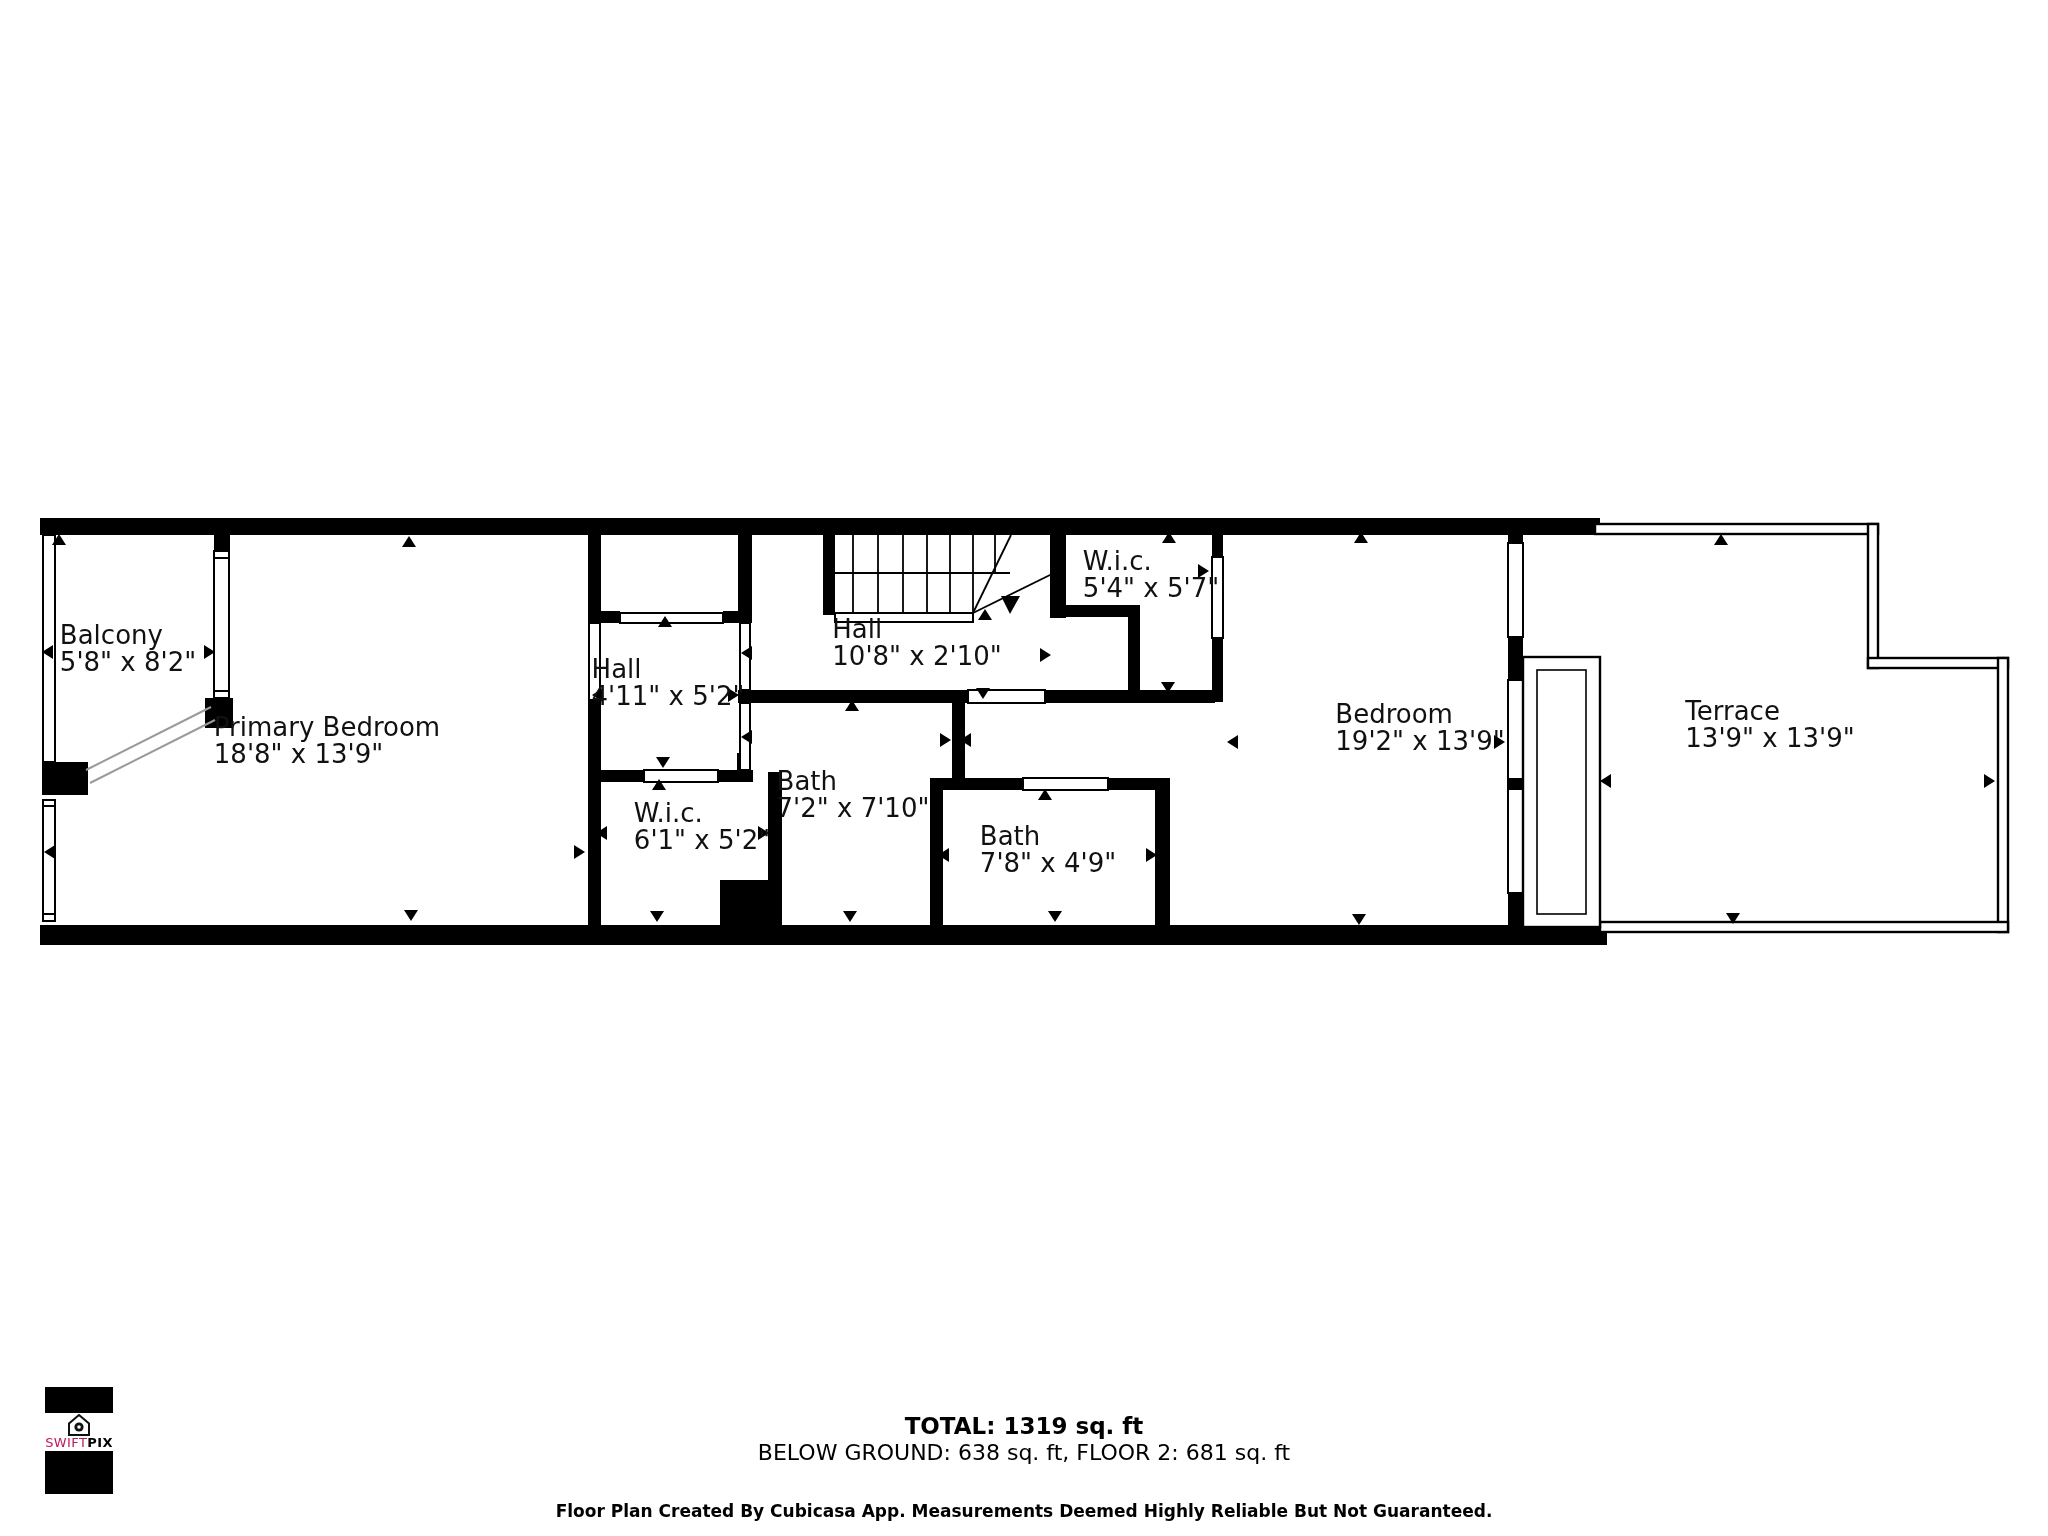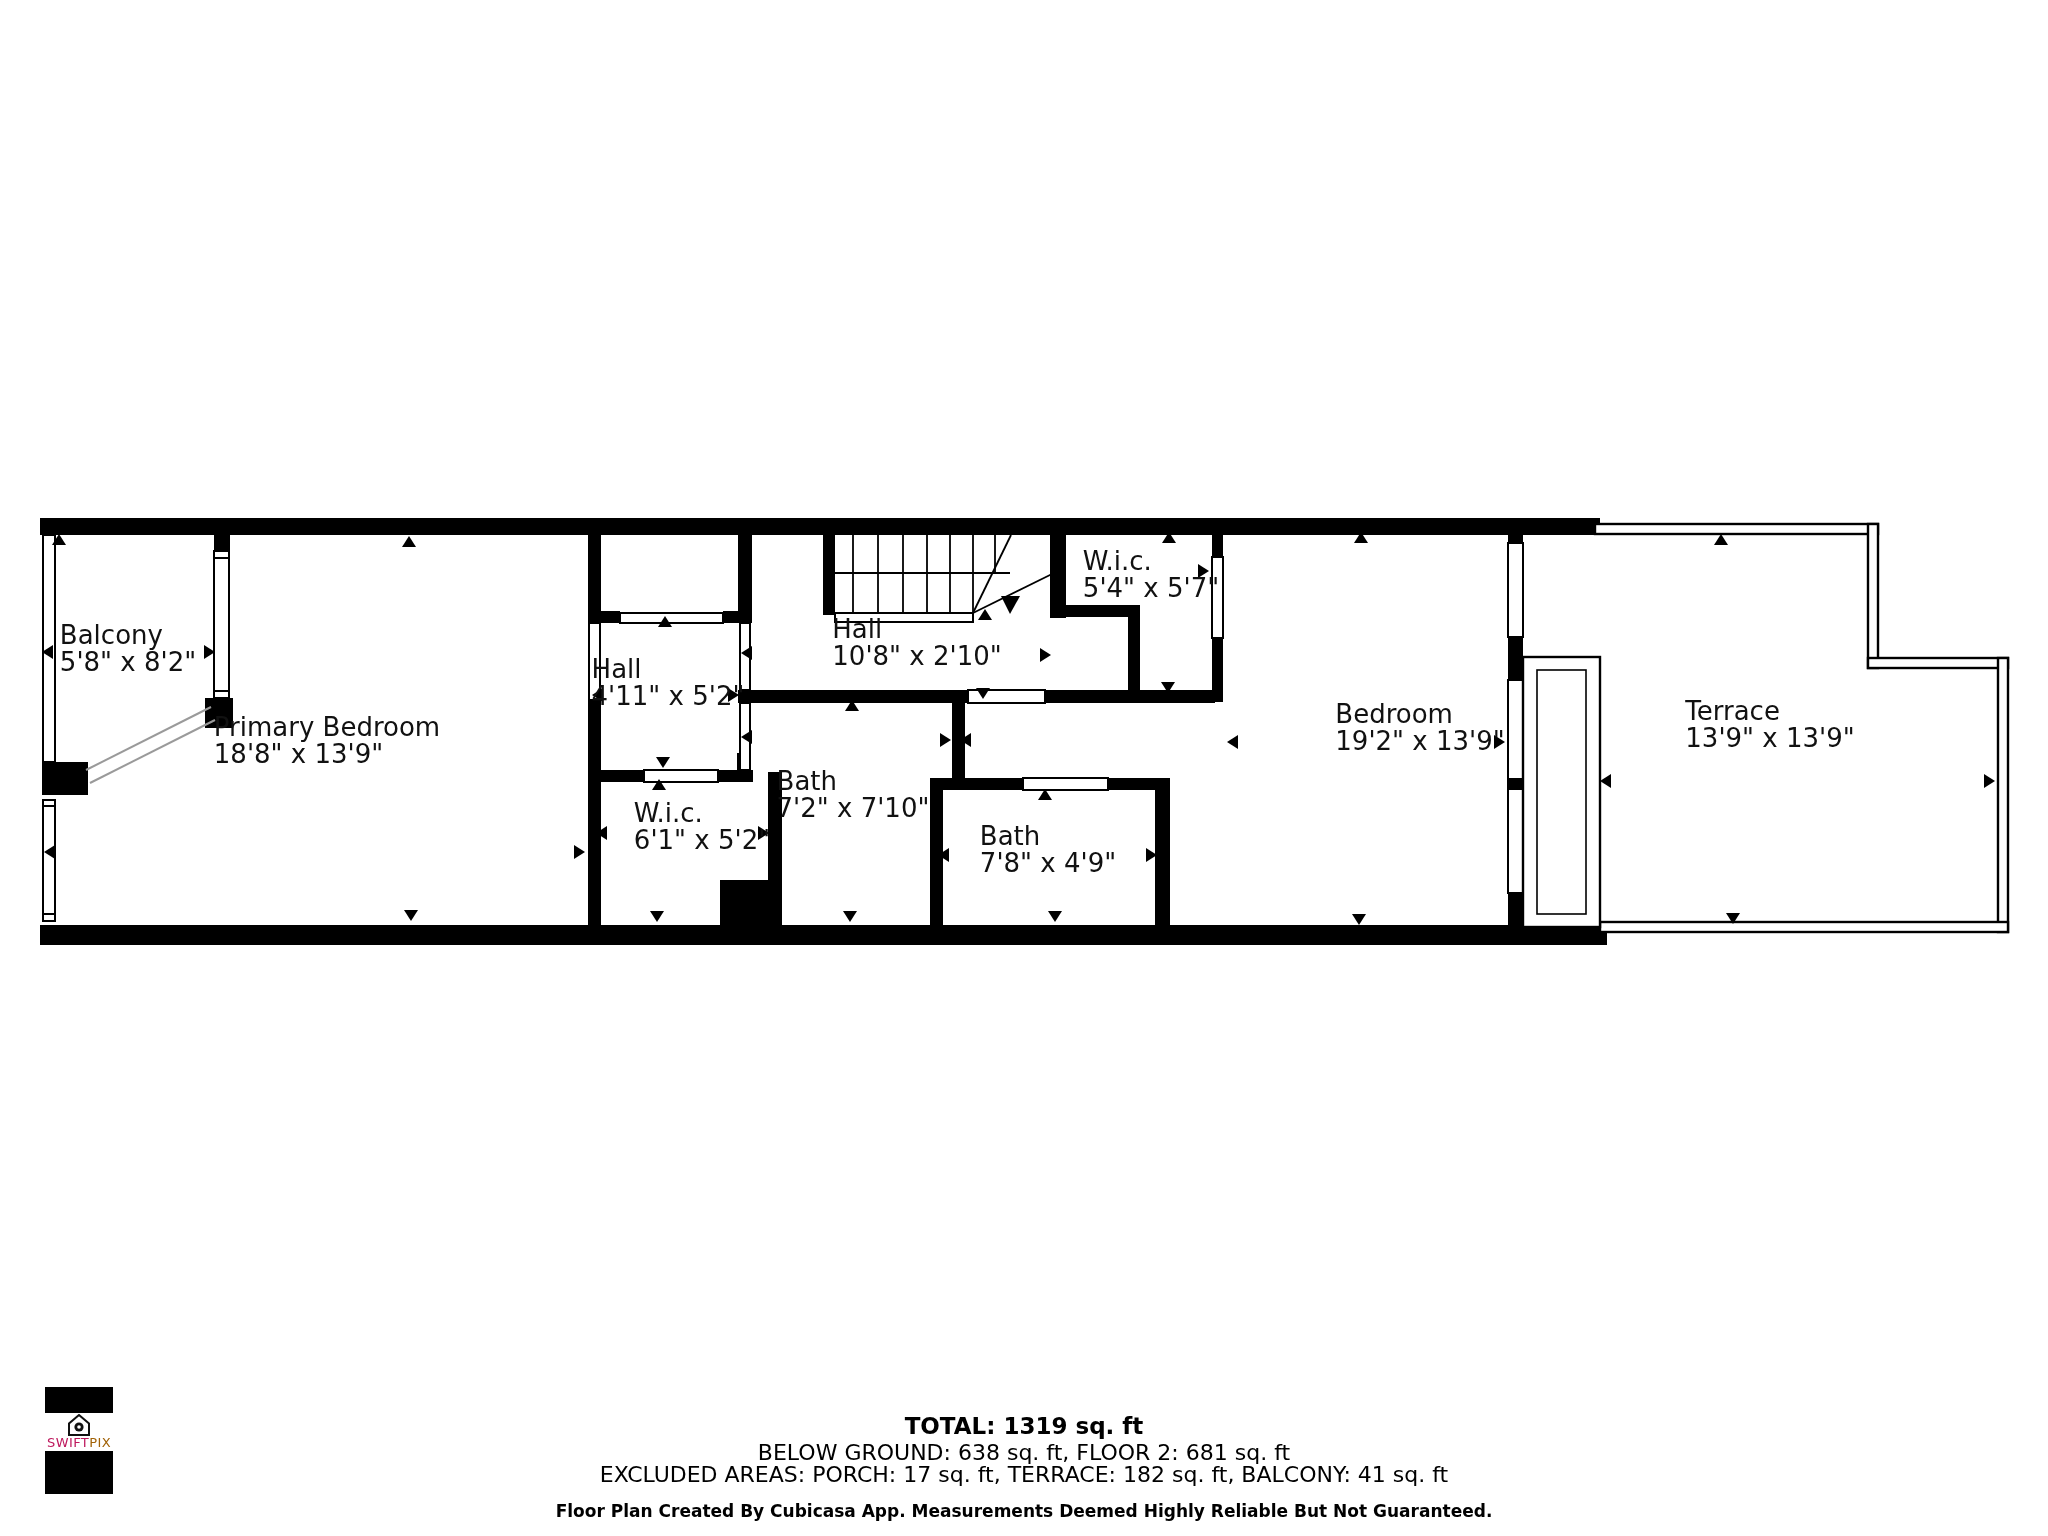--- a/index.html
+++ b/index.html
@@ -14,21 +14,21 @@
   .f3{top:1462px;font-size:22px;}
   .f4{top:1501px;font-size:17px;font-weight:bold;}
   .logo{position:absolute;left:45px;top:1387px;width:68px;z-index:5;}
   .logo .sq{background:#000;width:68px;}
   .sq-top{height:26px;}
   .sq-bot{height:43px;margin-top:1px;}
   .logo .icon-row{height:22px;text-align:center;margin-top:1px;}
   .logo .brand{font-size:13px;letter-spacing:.4px;text-align:center;line-height:14px;height:14px;
                white-space:nowrap;}
   .brand .lt{color:#be185d;font-weight:400;}
-  .brand .bd{color:#a16207;font-weight:normal;}
+  .brand .bd{color:#000000;font-weight:bold;}
 </style>
 </head>
 <body>
 
 <div class="page">
 
   <svg class="plan" width="2048" height="1536" viewBox="0 0 2048 1536">
 
     <g fill="#000">
       <rect x="40" y="518" width="1560" height="17"></rect>
@@ -197,21 +197,20 @@
     <div>Bedroom</div>
     <div>19'2" x 13'9"</div>
   </div>
   <div class="room-label" style="left:1770px;top:698px">
     <div>Terrace</div>
     <div>13'9" x 13'9"</div>
   </div>
 
   <div class="footer-line f1">TOTAL: 1319 sq. ft</div>
   <div class="footer-line f2">BELOW GROUND: 638 sq. ft, FLOOR 2: 681 sq. ft</div>
-  <div class="footer-line f3">EXCLUDED AREAS: PORCH: 17 sq. ft, TERRACE: 182 sq. ft, BALCONY: 41 sq. ft</div>
   <div class="footer-line f4">Floor Plan Created By Cubicasa App. Measurements Deemed Highly Reliable But Not Guaranteed.</div>
 
   <div class="logo">
     <div class="sq sq-top"></div>
     <div class="icon-row">
       <svg width="22" height="22" viewBox="0 0 22 22">
         <path d="M11 1 L21 9.5 V21 H1 V9.5 Z" fill="#fff" stroke="#111" stroke-width="2"></path>
         <circle cx="11" cy="13" r="4.6" fill="#111"></circle>
         <circle cx="11" cy="13" r="1.8" fill="#fff"></circle>
       </svg>

